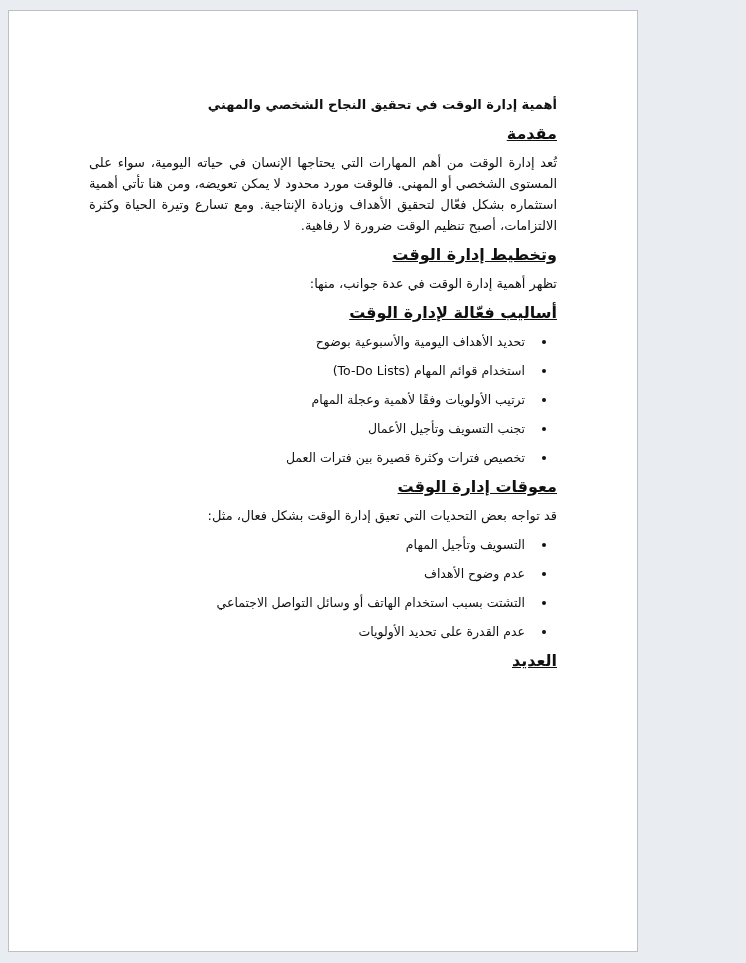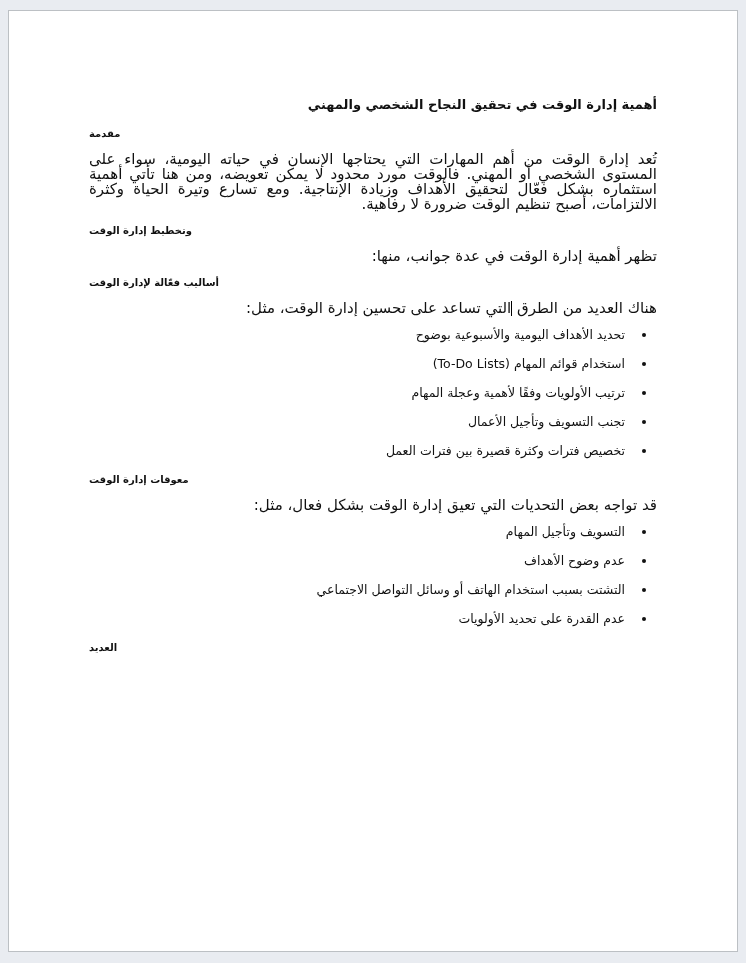--- a/index.html
+++ b/index.html
@@ -11,47 +11,48 @@
     height: 963px;
     background: #e9ecf1;
     position: relative;
     font-family: "DejaVu Sans", sans-serif;
     overflow: hidden;
   }
   .page {
     position: absolute;
     left: 8px;
     top: 10px;
-    width: 730px;
+    width: 630px;
     height: 942px;
     background: #ffffff;
     border: 1px solid #bcc0c4;
     box-sizing: border-box;
     padding: 83px 80px 0 80px;
     direction: rtl;
     color: #111111;
   }
   h1.doc-title {
     font-size: 13px;
     font-weight: bold;
     margin: 0 0 8px 0;
     line-height: 21px;
     text-align: right;
   }
   h2.doc-heading {
-    font-size: 10px;
+    font-size: 16px;
     font-weight: bold;
     margin: 0 0 8px 0;
     line-height: 21px;
-    text-align: left;
+    text-align: right;
+    text-decoration: underline;
   }
   p.doc-para {
-    font-size: 15px;
+    font-size: 13px;
     margin: 0 0 8px 0;
-    line-height: 15px;
+    line-height: 21px;
     text-align: justify;
     text-justify: inter-word;
   }
   ul.doc-list {
     margin: 0;
     padding: 0 26px 0 0;
     list-style: disc;
   }
   ul.doc-list li {
     font-size: 12.5px;
@@ -76,21 +77,20 @@
   <h1 class="doc-title">أهمية إدارة الوقت في تحقيق النجاح الشخصي والمهني</h1>
 
   <h2 class="doc-heading">مقدمة</h2>
   <p class="doc-para">تُعد إدارة الوقت من أهم المهارات التي يحتاجها الإنسان في حياته اليومية، سواء على المستوى الشخصي أو المهني. فالوقت مورد محدود لا يمكن تعويضه، ومن هنا تأتي أهمية استثماره بشكل فعّال لتحقيق الأهداف وزيادة الإنتاجية. ومع تسارع وتيرة الحياة وكثرة الالتزامات، أصبح تنظيم الوقت ضرورة لا رفاهية.</p>
 
 
   <h2 class="doc-heading">وتخطيط إدارة الوقت</h2>
   <p class="doc-para">تظهر أهمية إدارة الوقت في عدة جوانب، منها:</p>
 
   <h2 class="doc-heading">أساليب فعّالة لإدارة الوقت</h2>
-  <p class="doc-para"><span>هناك العديد من الطرق </span><span class="caret"></span><span>التي تساعد على تحسين إدارة الوقت، مثل:</span></p>
   <ul class="doc-list">
     <li>تحديد الأهداف اليومية والأسبوعية بوضوح</li>
     <li>استخدام قوائم المهام (To-Do Lists)</li>
     <li>ترتيب الأولويات وفقًا لأهمية وعجلة المهام</li>
     <li>تجنب التسويف وتأجيل الأعمال</li>
     <li>تخصيص فترات وكثرة قصيرة بين فترات العمل</li>
   </ul>
 
   <h2 class="doc-heading">معوقات إدارة الوقت</h2>
   <p class="doc-para">قد تواجه بعض التحديات التي تعيق إدارة الوقت بشكل فعال، مثل:</p>

